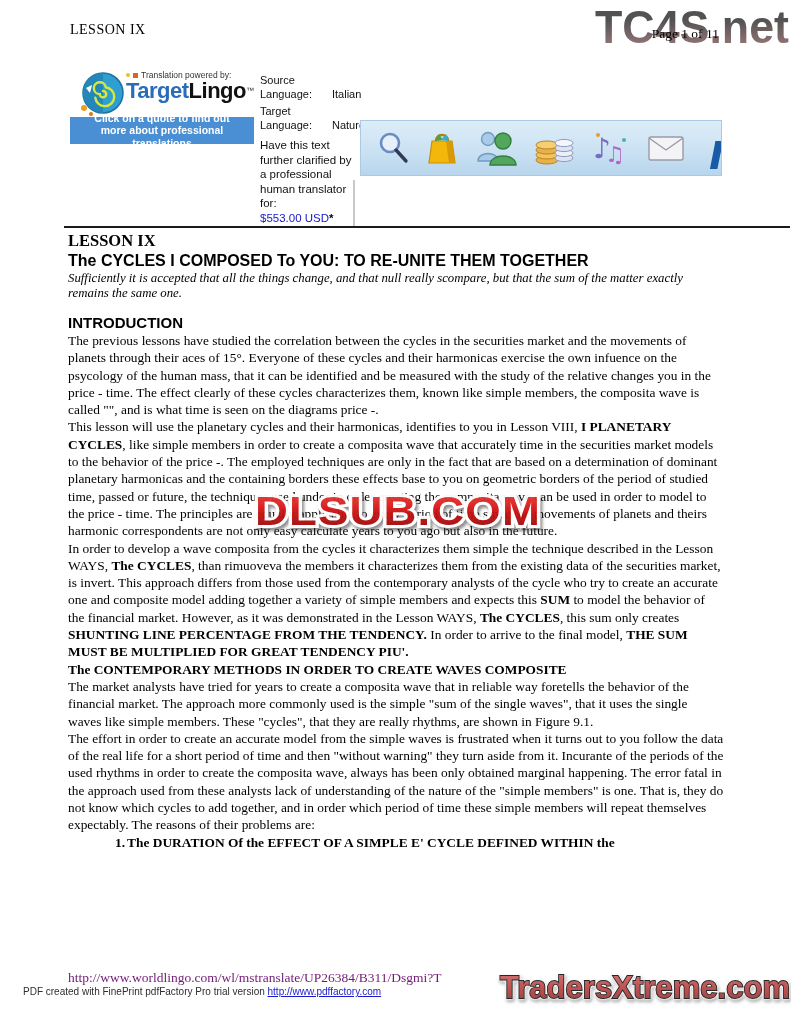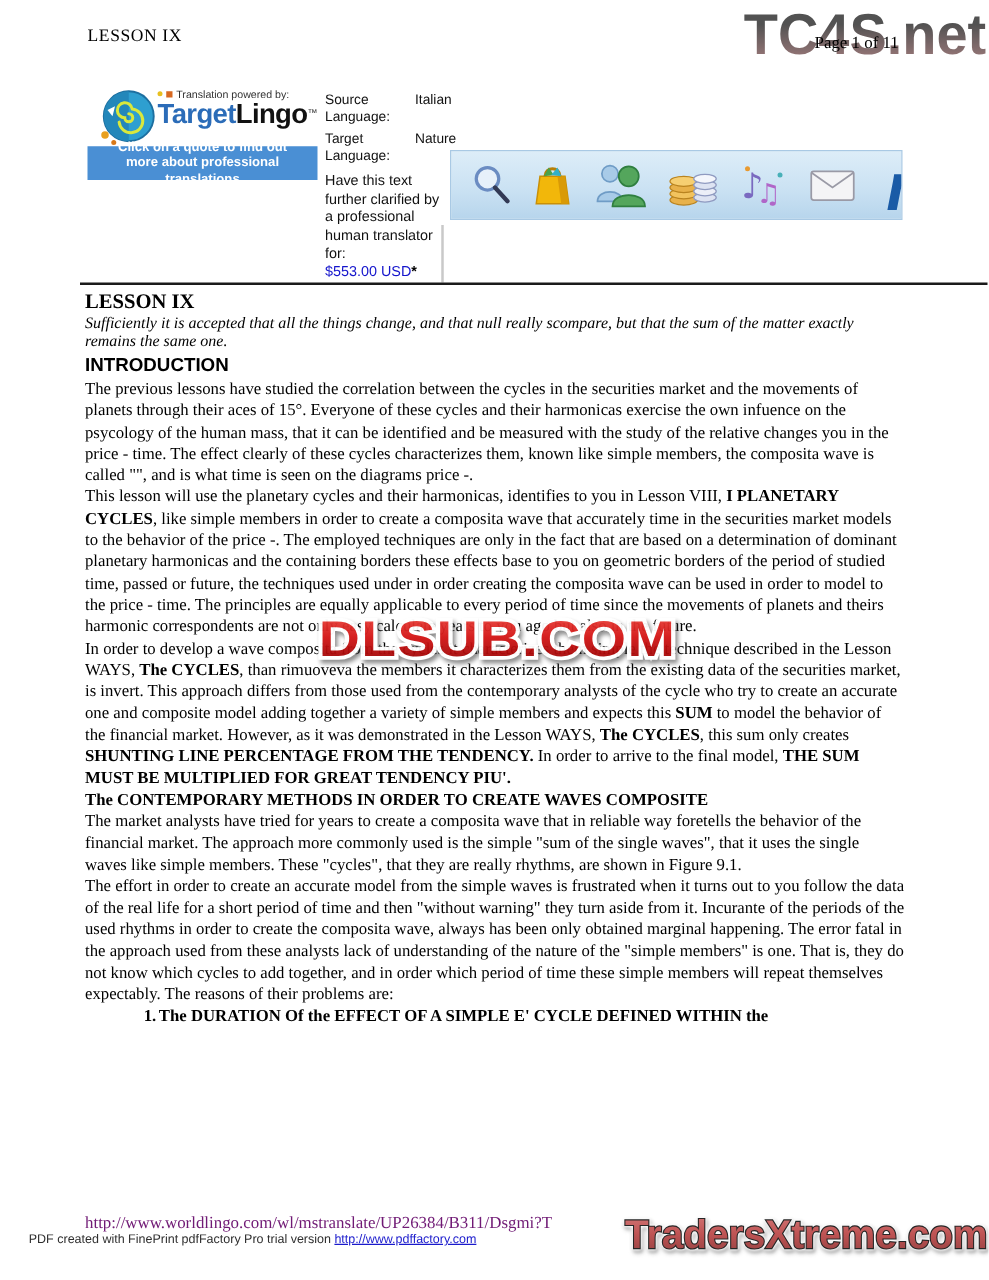--- a/index.html
+++ b/index.html
@@ -23,21 +23,21 @@
             letter-spacing:-.5px;line-height:22px;white-space:nowrap;}
   .wl-world{color:#2b6cb8;} .wl-lingo{color:#111;}
   .wl-tm{font-size:8px;vertical-align:top;color:#333;font-weight:normal;}
   .wl-bar{position:absolute;left:70px;top:117px;width:184px;height:27px;background:#4a8fd4;
           color:#fff;font-family:"Liberation Sans",sans-serif;font-weight:bold;font-size:10.5px;
           text-align:center;line-height:12.5px;display:flex;align-items:center;justify-content:center;
           padding:0 20px;box-sizing:border-box;cursor:pointer;}
 
   .wl-info{position:absolute;left:260px;top:74px;width:94px;font-family:"Liberation Sans",sans-serif;
            font-size:11px;line-height:13.5px;color:#111;}
-  .wl-row{display:flex;align-items:flex-start;margin-bottom:4px;gap:20px;}
+  .wl-row{display:flex;align-items:flex-end;margin-bottom:4px;gap:20px;}
   .wl-lab{width:60px;}
   .wl-val{margin-left:auto;padding-right:2px;}
   .wl-clarify{margin-top:6px;font-size:11.5px;line-height:14.5px;}
   .wl-price{color:#1515cc;cursor:pointer;}
   .wl-star{color:#000;font-weight:bold;}
 
   .v-divider{position:absolute;left:353px;top:180px;width:2px;height:46px;background:#c9c9c9;}
 
   
   .msn{position:absolute;left:360px;top:120px;width:362px;height:56px;
@@ -51,21 +51,21 @@
 
   
   .rule{position:absolute;left:64px;top:226px;width:726px;height:1.5px;background:#1a1a1a;}
 
   
   .article{position:absolute;left:68px;top:231px;width:656px;}
   .a-h1{font-size:16.5px;font-weight:bold;line-height:20px;}
   .a-h2{font-family:"Liberation Sans",sans-serif;font-size:16px;font-weight:bold;line-height:20px;}
   .a-quote,.a-attr{font-style:italic;font-size:12.8px;line-height:15px;}
   .a-h3{font-family:"Liberation Sans",sans-serif;font-size:15px;font-weight:bold;
-        line-height:19px;margin-top:2px;}
+        line-height:19px;margin-top:12px;}
   .article p{margin:0;font-size:13.4px;line-height:17.3px;text-align:left;}
   .a-h4{font-size:13.4px;line-height:17.3px;font-weight:bold;}
   .seg-b{font-weight:bold;}
   .a-list{font-size:13.4px;line-height:17.3px;margin-left:47px;}
   .a-list .num{font-weight:bold;margin-right:2px;}
   .a-list .txt{font-weight:bold;}
 
   
   .dlsub-svg{position:absolute;left:248px;top:484px;z-index:5;
              filter:drop-shadow(2px 3px 1.5px rgba(40,40,40,.55));opacity:.95;}
@@ -175,20 +175,21 @@
       <rect x="3" y="5" width="34" height="23" rx="2" fill="#f4f4f6" stroke="#9a9aa6" stroke-width="1.4"></rect>
       <path d="M3,6 L20,18 L37,6" fill="none" stroke="#9a9aa6" stroke-width="1.4"></path>
     </svg>
     <div class="msn-ms">ms</div>
   </div>
 
   <div class="rule"></div>
 
   <div class="article">
     <div class="a-h1">LESSON IX</div>
+    <div class="a-h2">The CYCLES I COMPOSED To YOU: TO RE-UNITE THEM TOGETHER</div>
     <div class="a-quote">Sufficiently it is accepted that all the things change, and that null really scompare, but that the sum of the matter exactly remains the same one.</div>
     <div class="a-h3">INTRODUCTION</div>
 
     <p>The previous lessons have studied the correlation between the cycles in the securities market and the movements of planets through their aces of 15°. Everyone of these cycles and their harmonicas exercise the own infuence on the psycology of the human mass, that it can be identified and be measured with the study of the relative changes you in the price - time. The effect clearly of these cycles characterizes them, known like simple members, the composita wave is called "", and is what time is seen on the diagrams price -.</p>
 
     <p><span>This lesson will use the planetary cycles and their harmonicas, identifies to you in Lesson VIII, </span><span class="seg-b">I PLANETARY CYCLES</span><span>, like simple members in order to create a composita wave that accurately time in the securities market models to the behavior of the price -. The employed techniques are only in the fact that are based on a determination of dominant planetary harmonicas and the containing borders these effects base to you on geometric borders of the period of studied time, passed or future, the techniques used under in order creating the composita wave can be used in order to model to the price - time. The principles are equally applicable to every period of time since the movements of planets and theirs harmonic correspondents are not only easy calculate years to you ago but also in the future.</span></p>
 
     <p><span>In order to develop a wave composita from the cycles it characterizes them simple the technique described in the Lesson WAYS, </span><span class="seg-b">The CYCLES</span><span>, than rimuoveva the members it characterizes them from the existing data of the securities market, is invert. This approach differs from those used from the contemporary analysts of the cycle who try to create an accurate one and composite model adding together a variety of simple members and expects this </span><span class="seg-b">SUM</span><span> to model the behavior of the financial market. However, as it was demonstrated in the Lesson WAYS, </span><span class="seg-b">The CYCLES</span><span>, this sum only creates </span><span class="seg-b">SHUNTING LINE PERCENTAGE FROM THE TENDENCY.</span><span> In order to arrive to the final model, </span><span class="seg-b">THE SUM MUST BE MULTIPLIED FOR GREAT TENDENCY PIU'.</span></p>
 
     <div class="a-h4">The CONTEMPORARY METHODS IN ORDER TO CREATE WAVES COMPOSITE</div>

